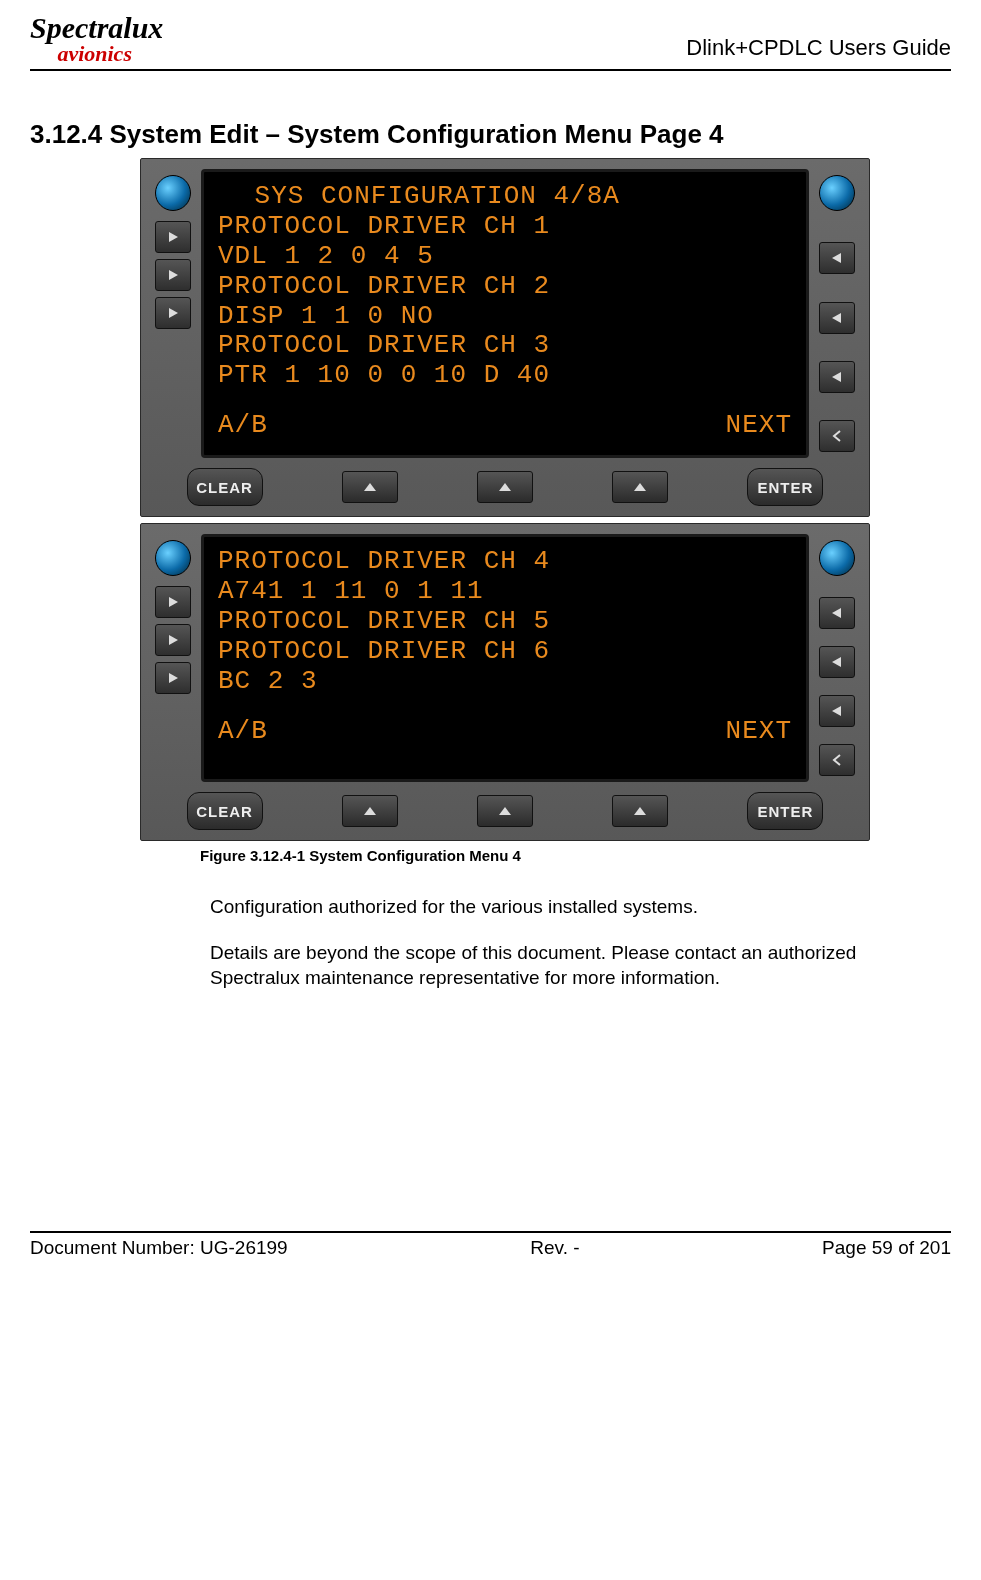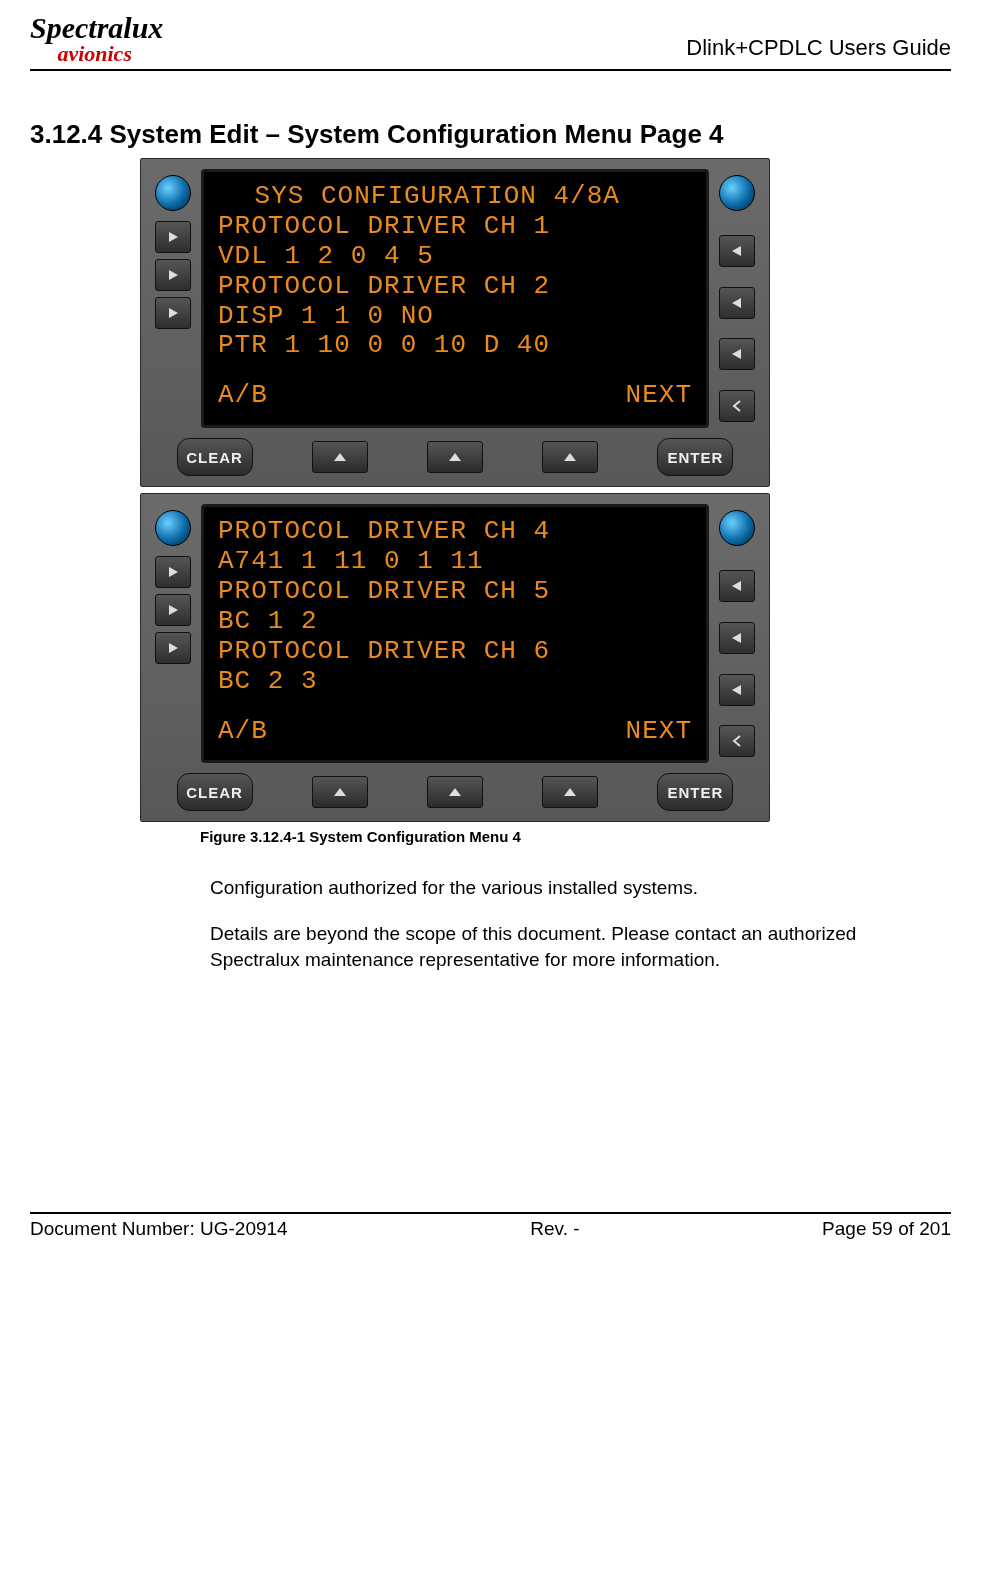--- a/index.html
+++ b/index.html
@@ -35,21 +35,21 @@
   }
   .section-heading {
     font-size: 26px;
     font-weight: bold;
     margin: 48px 0 8px 0;
   }
   .device-wrap {
     margin-left: 110px;
   }
   .device {
-    width: 630px;
+    width: 730px;
     background: linear-gradient(#6b6b6b,#585858);
     border: 1px solid #2a2a2a;
     border-radius: 2px;
     padding: 10px 10px 10px 10px;
     box-sizing: border-box;
     margin-bottom: 6px;
   }
   .dev-body {
     display: flex;
     align-items: stretch;
@@ -196,20 +196,21 @@
               </svg>
             </div>
           <div style="flex:1"></div>
         </div>
         <div class="screen">
           <div class="row title-line"> SYS CONFIGURATION 4/8A</div>
           <div class="row">PROTOCOL DRIVER CH 1</div>
           <div class="row">VDL 1 2 0 4 5</div>
           <div class="row">PROTOCOL DRIVER CH 2</div>
           <div class="row">DISP 1 1 0 NO</div>
+          <div class="row">PROTOCOL DRIVER CH 3</div>
           <div class="row">PTR 1 10 0 0 10 D 40</div>
           <div class="footer-row">
             <span>A/B</span>
             <span>NEXT</span>
           </div>
         </div>
         <div class="side-col">
           <div class="knob"></div>
           <div class="side-btn">
               <svg width="14" height="14">
@@ -272,21 +273,20 @@
               <svg width="14" height="14">
                 <polygon points="3,2 12,7 3,12" fill="#ddd"></polygon>
               </svg>
             </div>
           <div style="flex:1"></div>
         </div>
         <div class="screen">
           <div class="row">PROTOCOL DRIVER CH 4</div>
           <div class="row">A741 1 11 0 1 11</div>
           <div class="row">PROTOCOL DRIVER CH 5</div>
-          <div class="row">BC 1 2</div>
           <div class="row">PROTOCOL DRIVER CH 6</div>
           <div class="row">BC 2 3</div>
           <div class="footer-row">
             <span>A/B</span>
             <span>NEXT</span>
           </div>
         </div>
         <div class="side-col">
           <div class="knob"></div>
           <div class="side-btn">
@@ -332,18 +332,18 @@
       </div>
     </div>
 
     <div class="caption">Figure 3.12.4-1 System Configuration Menu 4</div>
 
     <p class="body-text">Configuration authorized for the various installed systems.</p>
     <p class="body-text">Details are beyond the scope of this document.  Please contact an authorized Spectralux maintenance representative for more information.</p>
   </div>
 
   <div class="footer">
-    <span>Document Number:  UG-20914</span>
+    <span>Document Number:  UG-26199</span>
     <span>Rev. -</span>
     <span>Page 59 of 201</span>
   </div>
 
 </div>
 
 </body></html>

